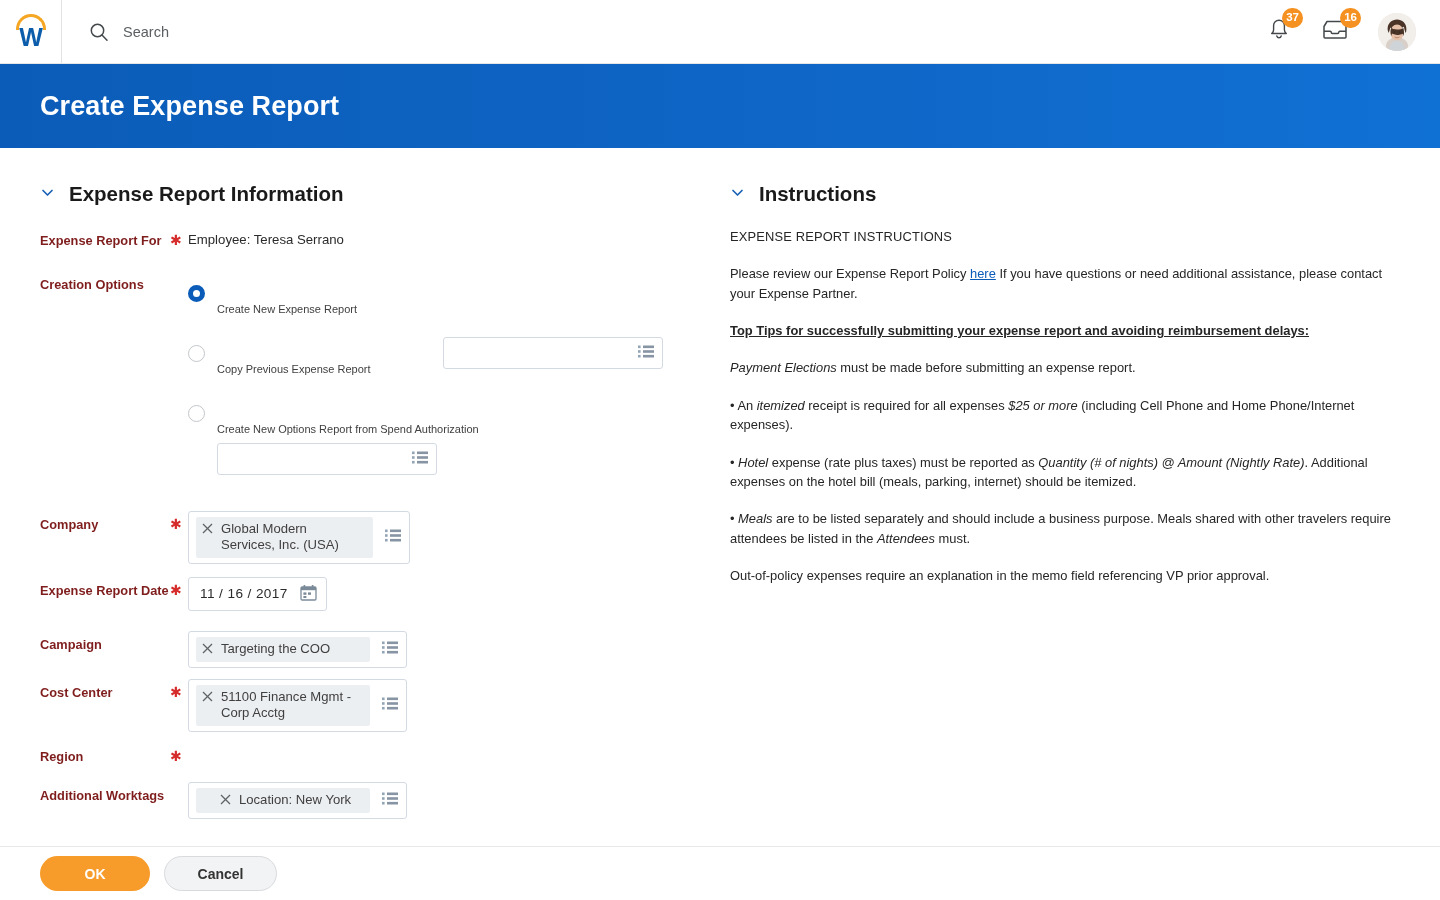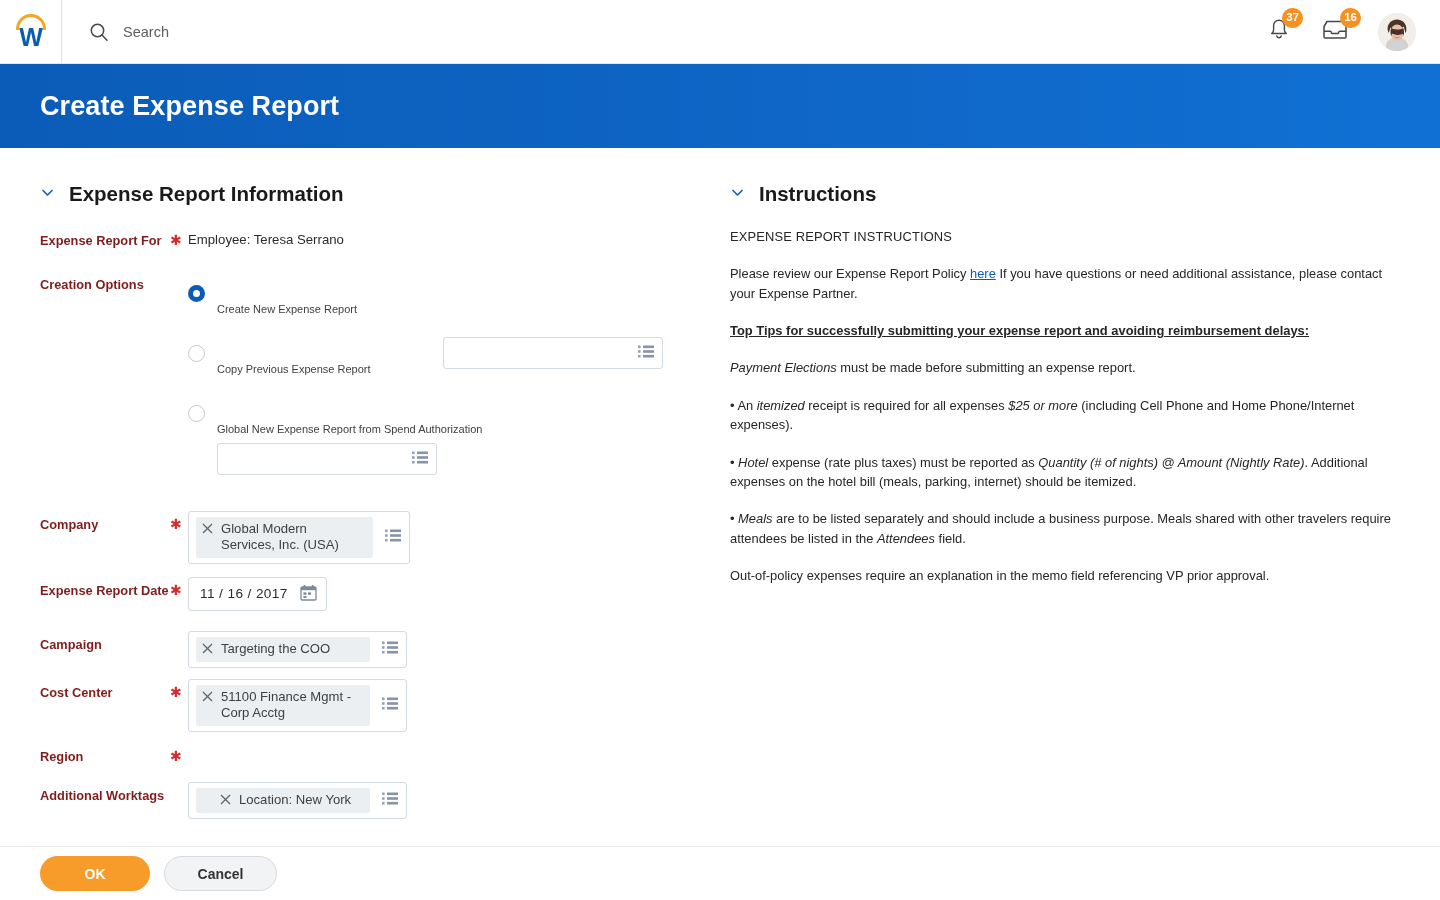--- a/index.html
+++ b/index.html
@@ -283,21 +283,21 @@
                   <rect x="5" y="5.7" width="11" height="2.6" fill="#8794a4"></rect>
                   <rect x="0" y="10.4" width="2.6" height="2.6" fill="#93a4b5"></rect>
                   <rect x="5" y="10.4" width="11" height="2.6" fill="#8794a4"></rect>
                 </svg>
               </span>
             </span>
           </div>
 
           <div class="radio-row" style="margin-bottom:8px;">
             <span class="radio"></span>
-            <span class="radio-label">Global New Expense Report from Spend Authorization</span>
+            <span class="radio-label">Create New Options Report from Spend Authorization</span>
           </div>
           <div style="padding-left:29px; margin-bottom:22px;">
             <span class="input-box empty" style="width:220px;">
               <span class="prompt-icon">
                 <svg width="16" height="14" viewBox="0 0 16 14">
                   <rect x="0" y="1" width="2.6" height="2.6" fill="#93a4b5"></rect>
                   <rect x="5" y="1" width="11" height="2.6" fill="#8794a4"></rect>
                   <rect x="0" y="5.7" width="2.6" height="2.6" fill="#93a4b5"></rect>
                   <rect x="5" y="5.7" width="11" height="2.6" fill="#8794a4"></rect>
                   <rect x="0" y="10.4" width="2.6" height="2.6" fill="#93a4b5"></rect>
@@ -487,21 +487,21 @@
 
         <div class="instr-p">
           <span>• An </span><em>itemized</em><span> receipt is required for all expenses </span><em>$25 or more</em><span> (including Cell Phone and Home Phone/Internet expenses).</span>
         </div>
 
         <div class="instr-p">
           <span>• </span><em>Hotel</em><span> expense (rate plus taxes) must be reported as </span><em>Quantity (# of nights) @ Amount (Nightly Rate)</em><span>. Additional expenses on the hotel bill (meals, parking, internet) should be itemized.</span>
         </div>
 
         <div class="instr-p">
-          <span>• </span><em>Meals</em><span> are to be listed separately and should include a business purpose. Meals shared with other travelers require attendees be listed in the </span><em>Attendees</em><span>  field.</span>
+          <span>• </span><em>Meals</em><span> are to be listed separately and should include a business purpose. Meals shared with other travelers require attendees be listed in the </span><em>Attendees</em><span>  must.</span>
         </div>
 
         <div class="instr-p">Out-of-policy expenses require an explanation in the memo field referencing VP prior approval.</div>
       </div>
     </div>
 
   </div>
 </div>
 
 <div class="footer">

